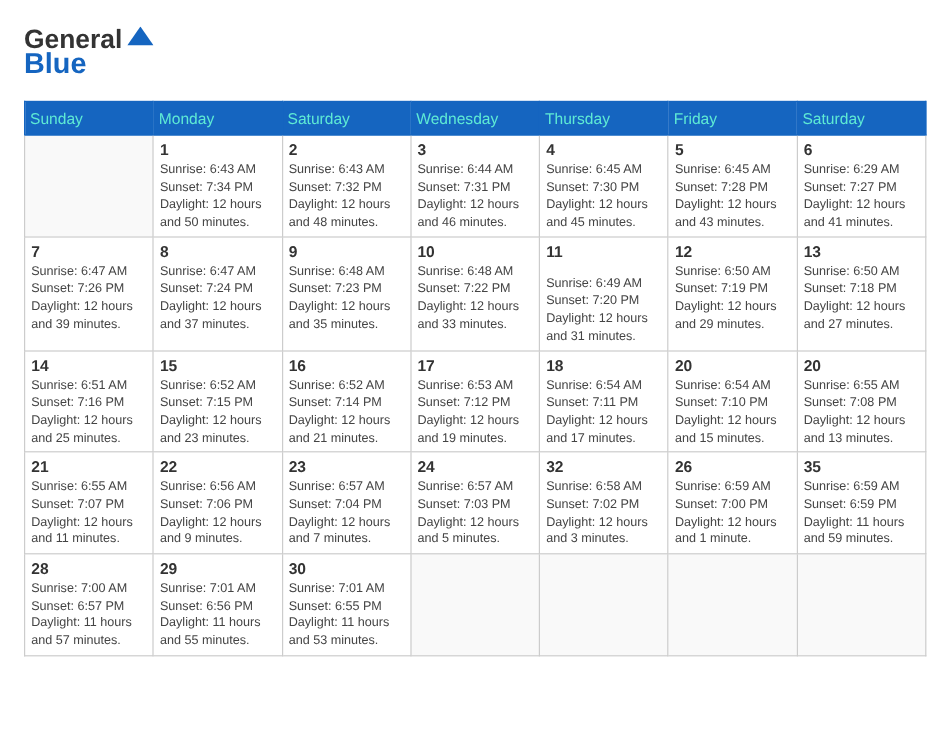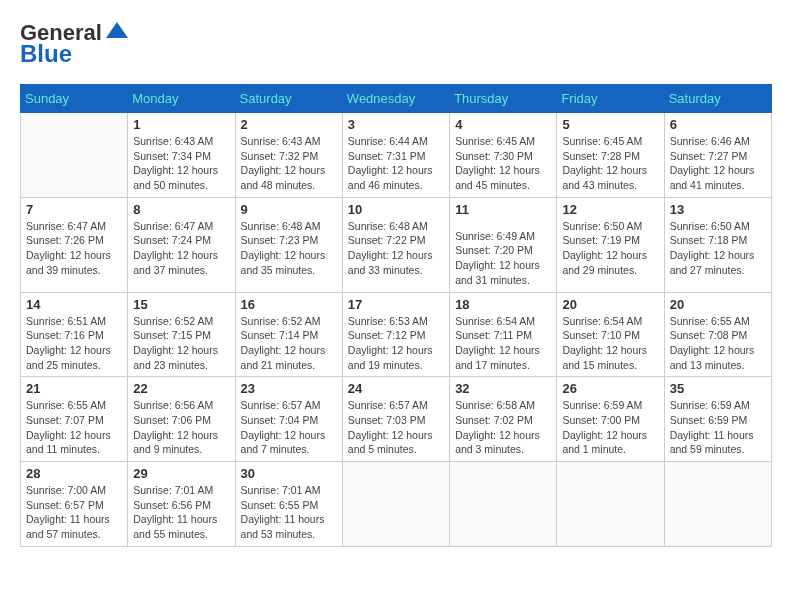--- a/index.html
+++ b/index.html
@@ -134,21 +134,21 @@
         </td>
         <td>
           <div class="day-number">5</div>
           <div class="day-info" style="white-space: pre-line;">Sunrise: 6:45 AM
 Sunset: 7:28 PM
 Daylight: 12 hours
 and 43 minutes.</div>
         </td>
         <td>
           <div class="day-number">6</div>
-          <div class="day-info" style="white-space: pre-line;">Sunrise: 6:46 AM
+          <div class="day-info" style="white-space: pre-line;">Sunrise: 6:29 AM
 Sunset: 7:27 PM
 Daylight: 12 hours
 and 41 minutes.</div>
         </td>
       </tr>
       <tr>
         <td>
           <div class="day-number">7</div>
           <div class="day-info" style="white-space: pre-line;">Sunrise: 6:47 AM
 Sunset: 7:26 PM

